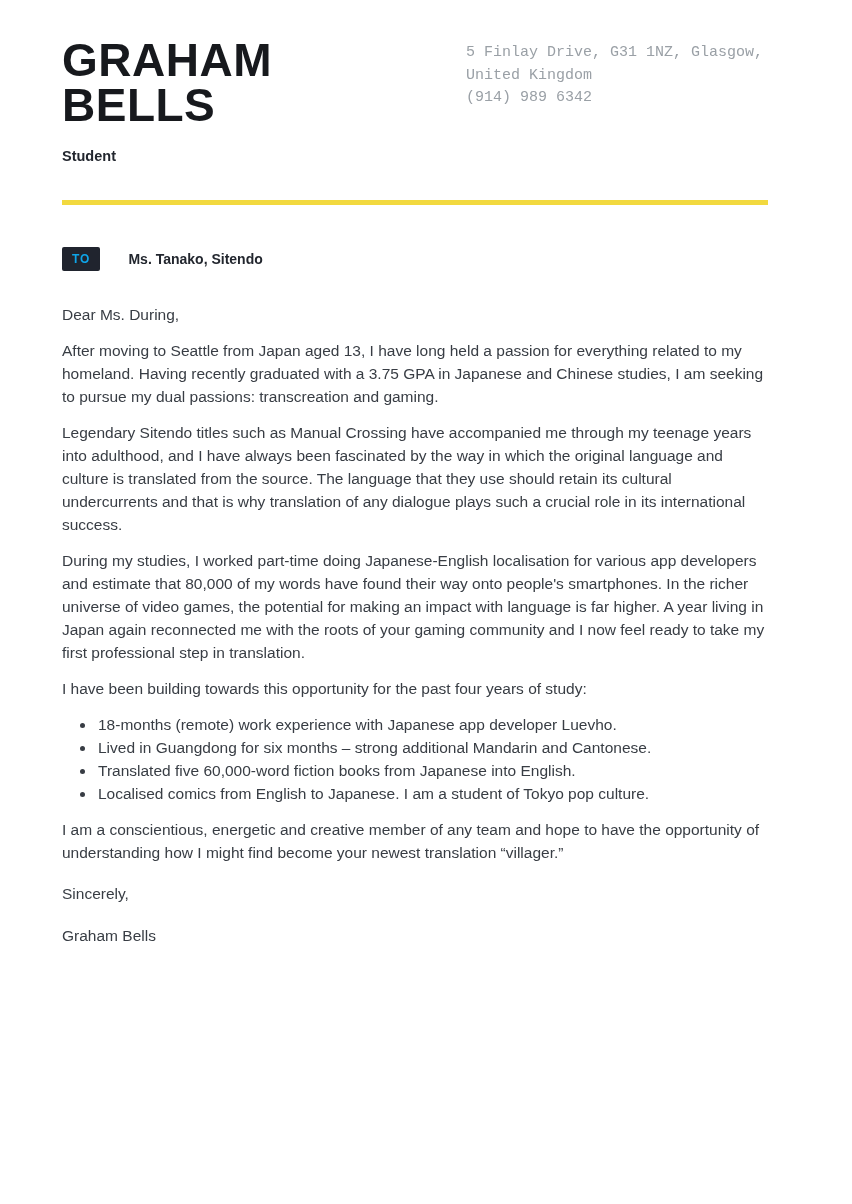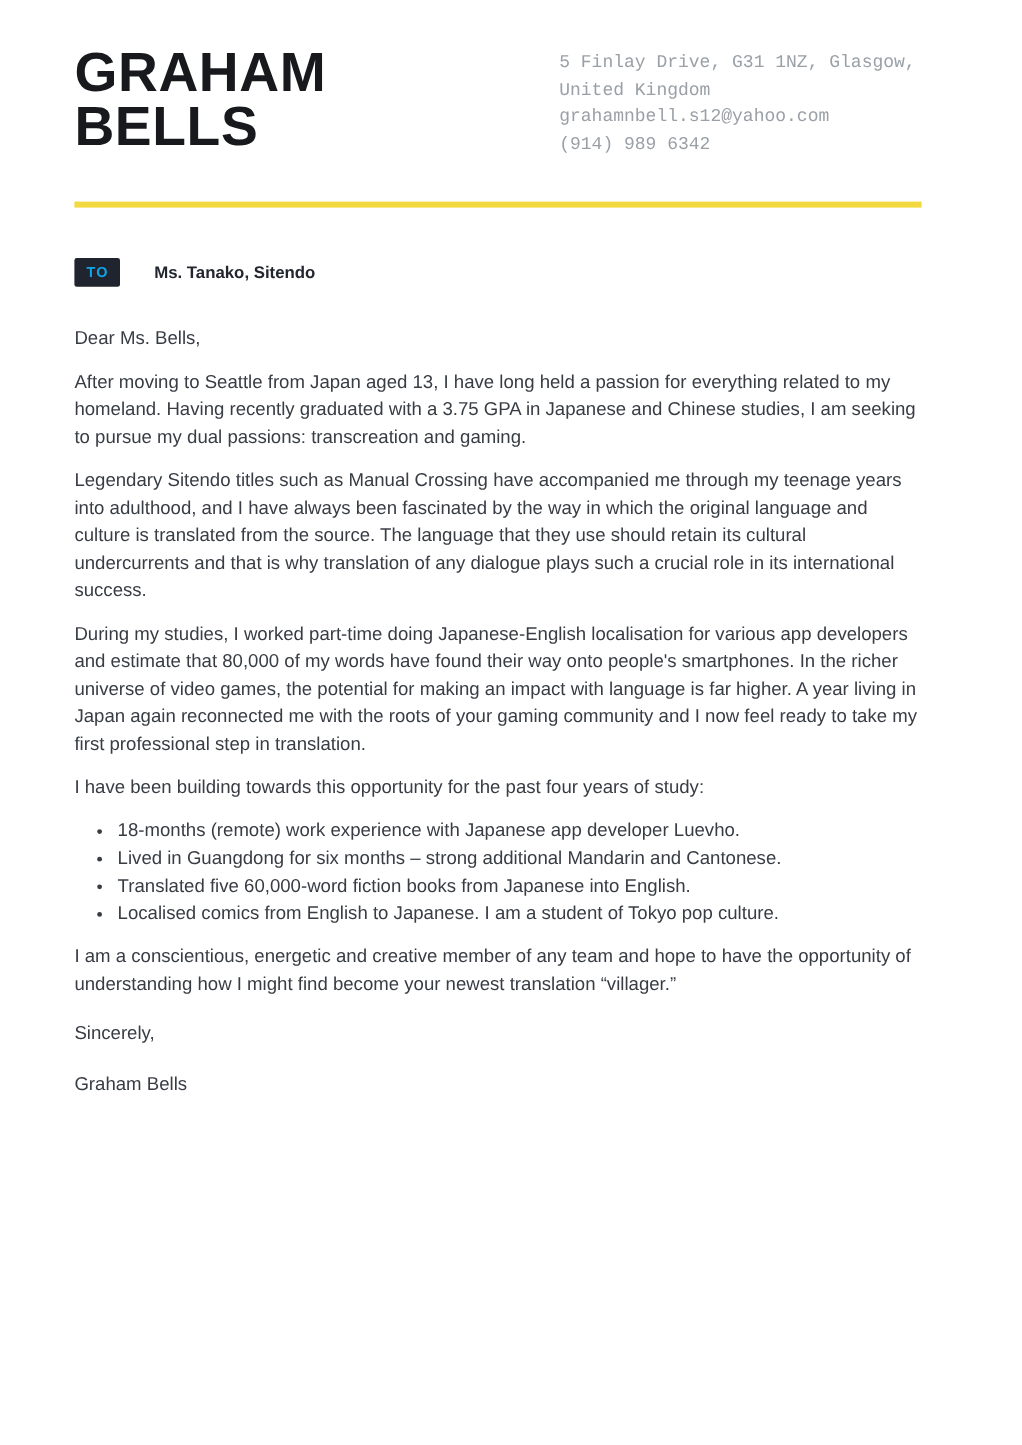--- a/index.html
+++ b/index.html
@@ -89,37 +89,37 @@
   .signature { margin-top: 19px; }
 </style>
 </head>
 <body>
 
 <div class="page">
 
   <div class="header">
     <div class="header-left">
       <div class="person-name" style="color: rgb(23, 25, 29);">GRAHAM BELLS</div>
+      <div class="job-title">Student</div>
     </div>
     <div class="contact-block" style="color: rgb(154, 160, 166); font-family: Liberation Mono, monospace;">
       <div>5 Finlay Drive, G31 1NZ, Glasgow, United Kingdom</div>
-      <div>grahamnbell.s12@yahoo.com</div>
       <div>(914) 989 6342</div>
     </div>
   </div>
 
   <div class="divider" style="background: rgb(242, 217, 63);"></div>
 
   <div class="recipient-row">
     <span class="to-badge" style="background: rgb(32, 36, 46);">TO</span>
     <span class="recipient-name">Ms. Tanako, Sitendo</span>
   </div>
 
   <div class="letter-body">
-    <p>Dear Ms. Bells,</p>
+    <p>Dear Ms. During,</p>
     <p>After moving to Seattle from Japan aged 13, I have long held a passion for everything related to my homeland. Having recently graduated with a 3.75 GPA in Japanese and Chinese studies, I am seeking to pursue my dual passions: transcreation and gaming.</p>
     <p>Legendary Sitendo titles such as Manual Crossing have accompanied me through my teenage years into adulthood, and I have always been fascinated by the way in which the original language and culture is translated from the source. The language that they use should retain its cultural undercurrents and that is why translation of any dialogue plays such a crucial role in its international success.</p>
     <p>During my studies, I worked part-time doing Japanese-English localisation for various app developers and estimate that 80,000 of my words have found their way onto people's smartphones. In the richer universe of video games, the potential for making an impact with language is far higher. A year living in Japan again reconnected me with the roots of your gaming community and I now feel ready to take my first professional step in translation.</p>
     <p>I have been building towards this opportunity for the past four years of study:</p>
     <ul>
       <li>18-months (remote) work experience with Japanese app developer Luevho.</li>
       <li>Lived in Guangdong for six months – strong additional Mandarin and Cantonese.</li>
       <li>Translated five 60,000-word fiction books from Japanese into English.</li>
       <li>Localised comics from English to Japanese. I am a student of Tokyo pop culture.</li>
     </ul>

